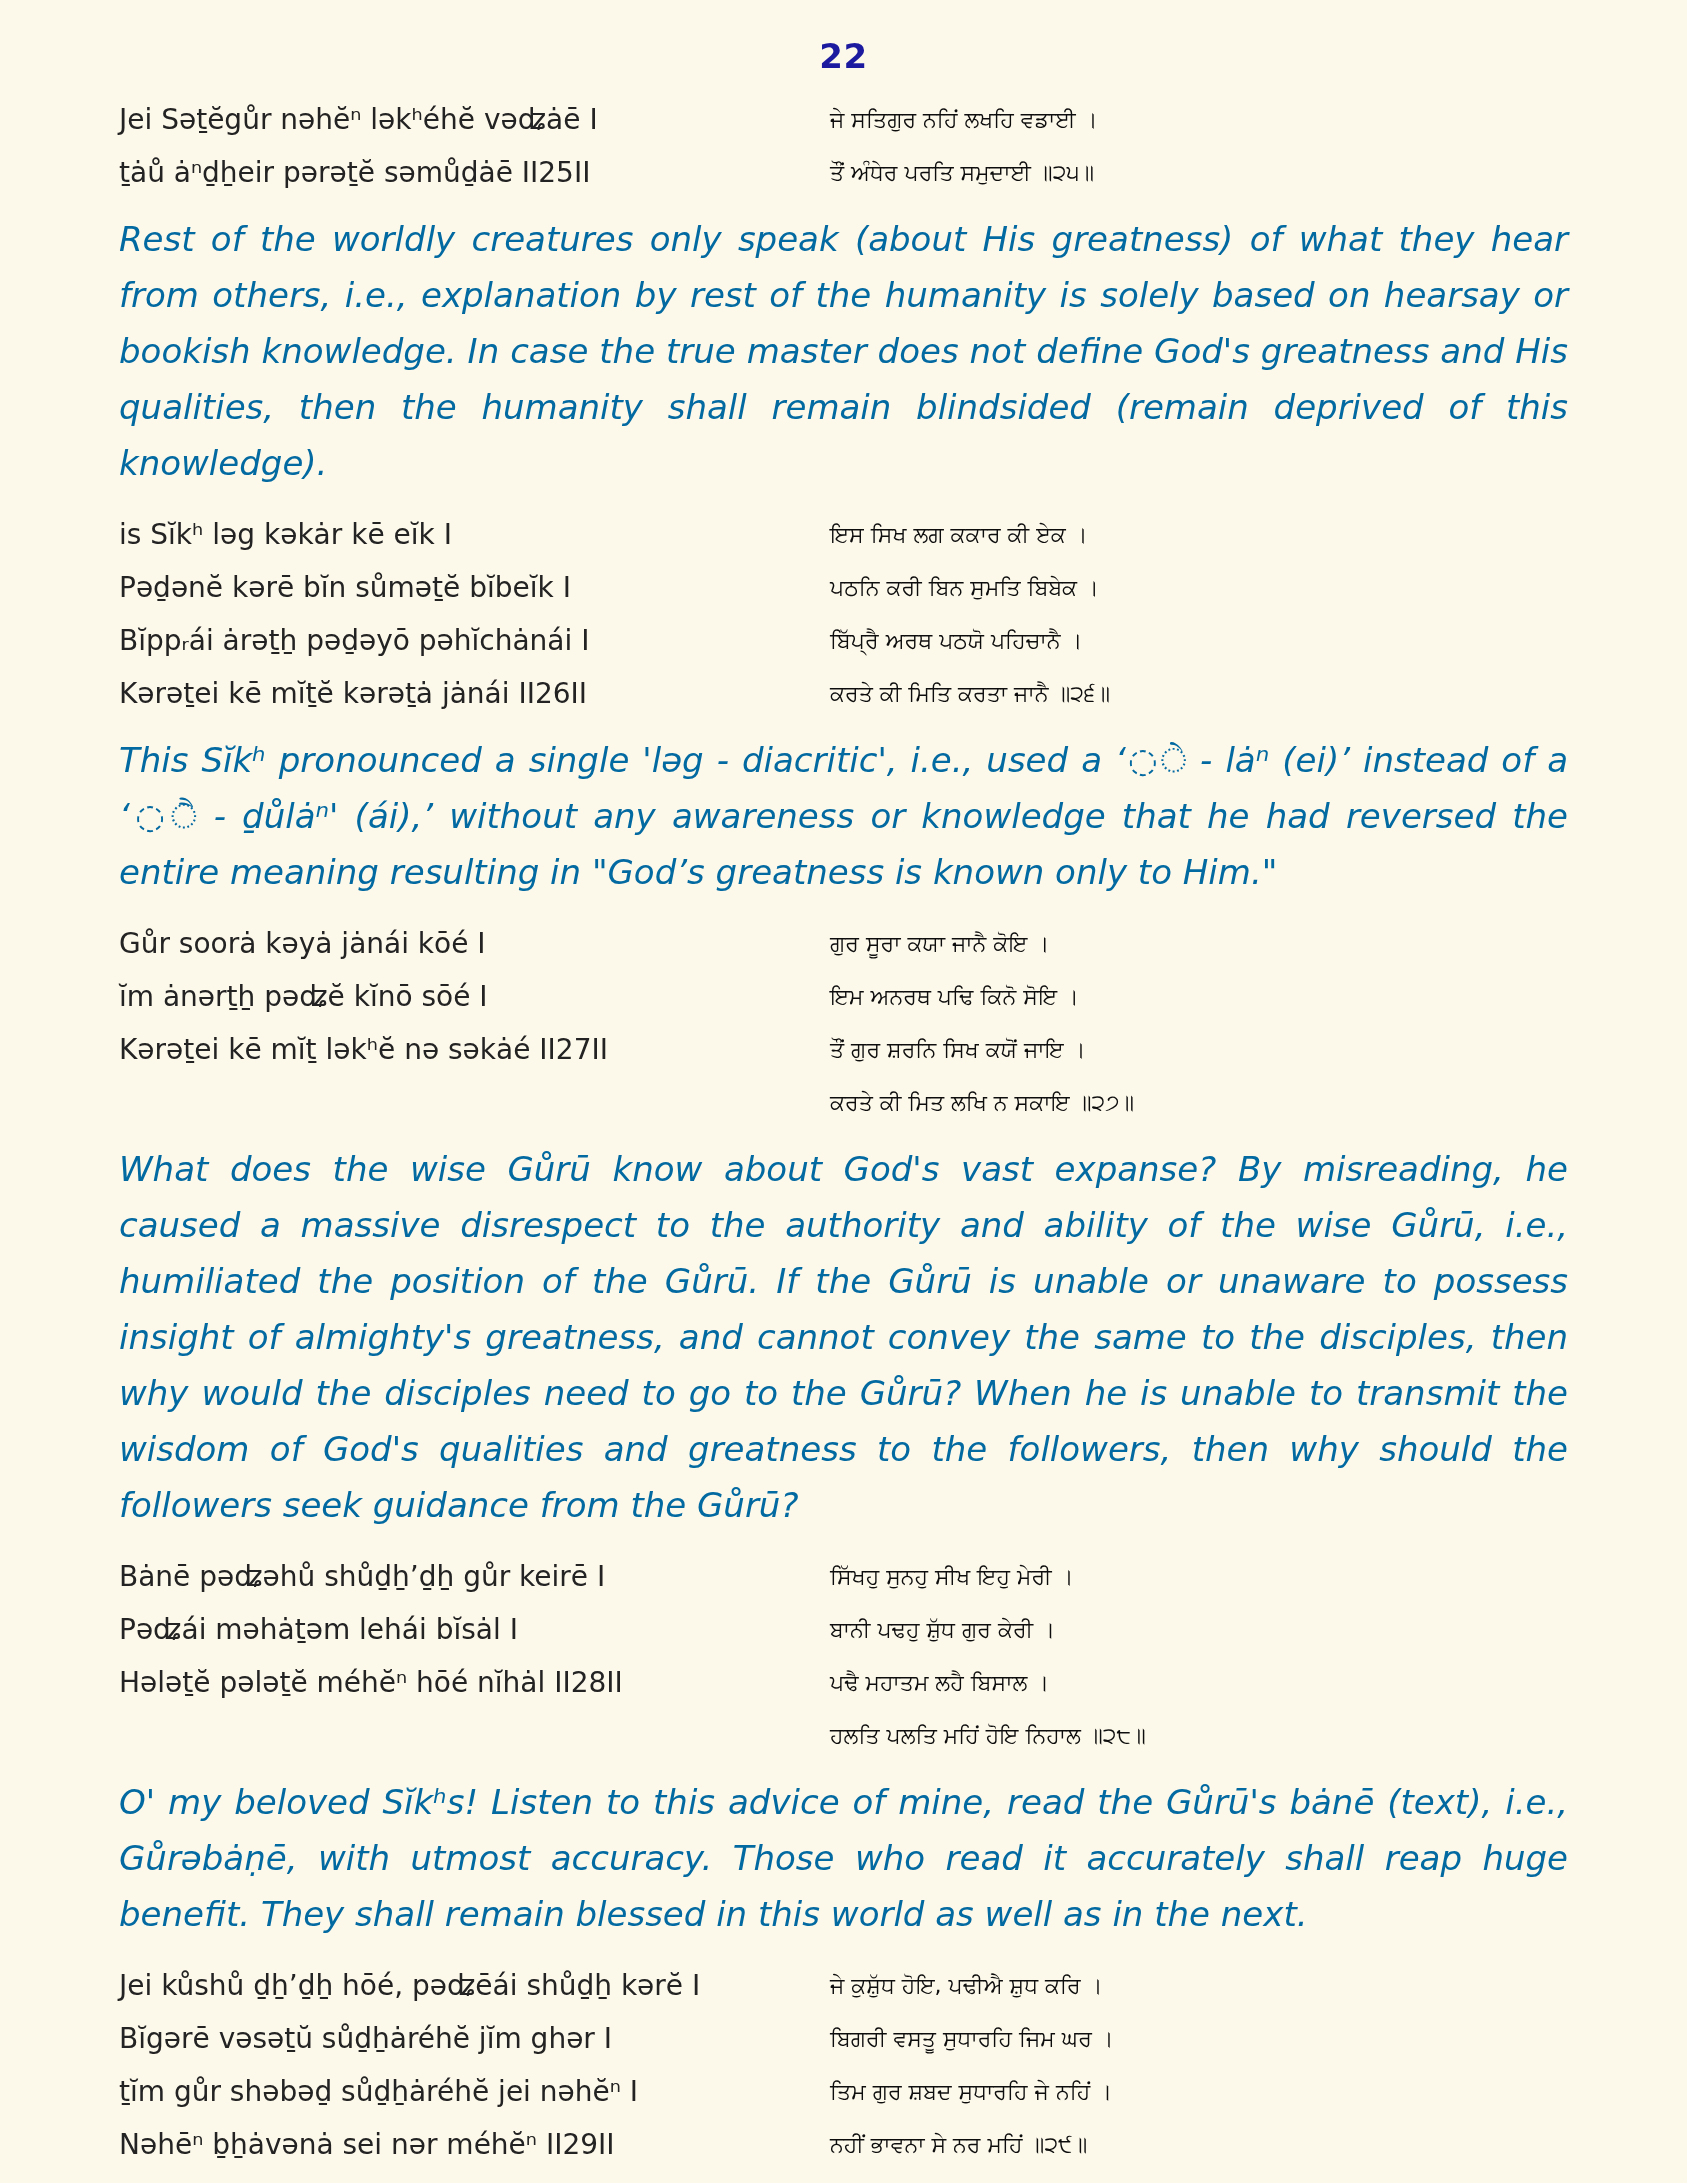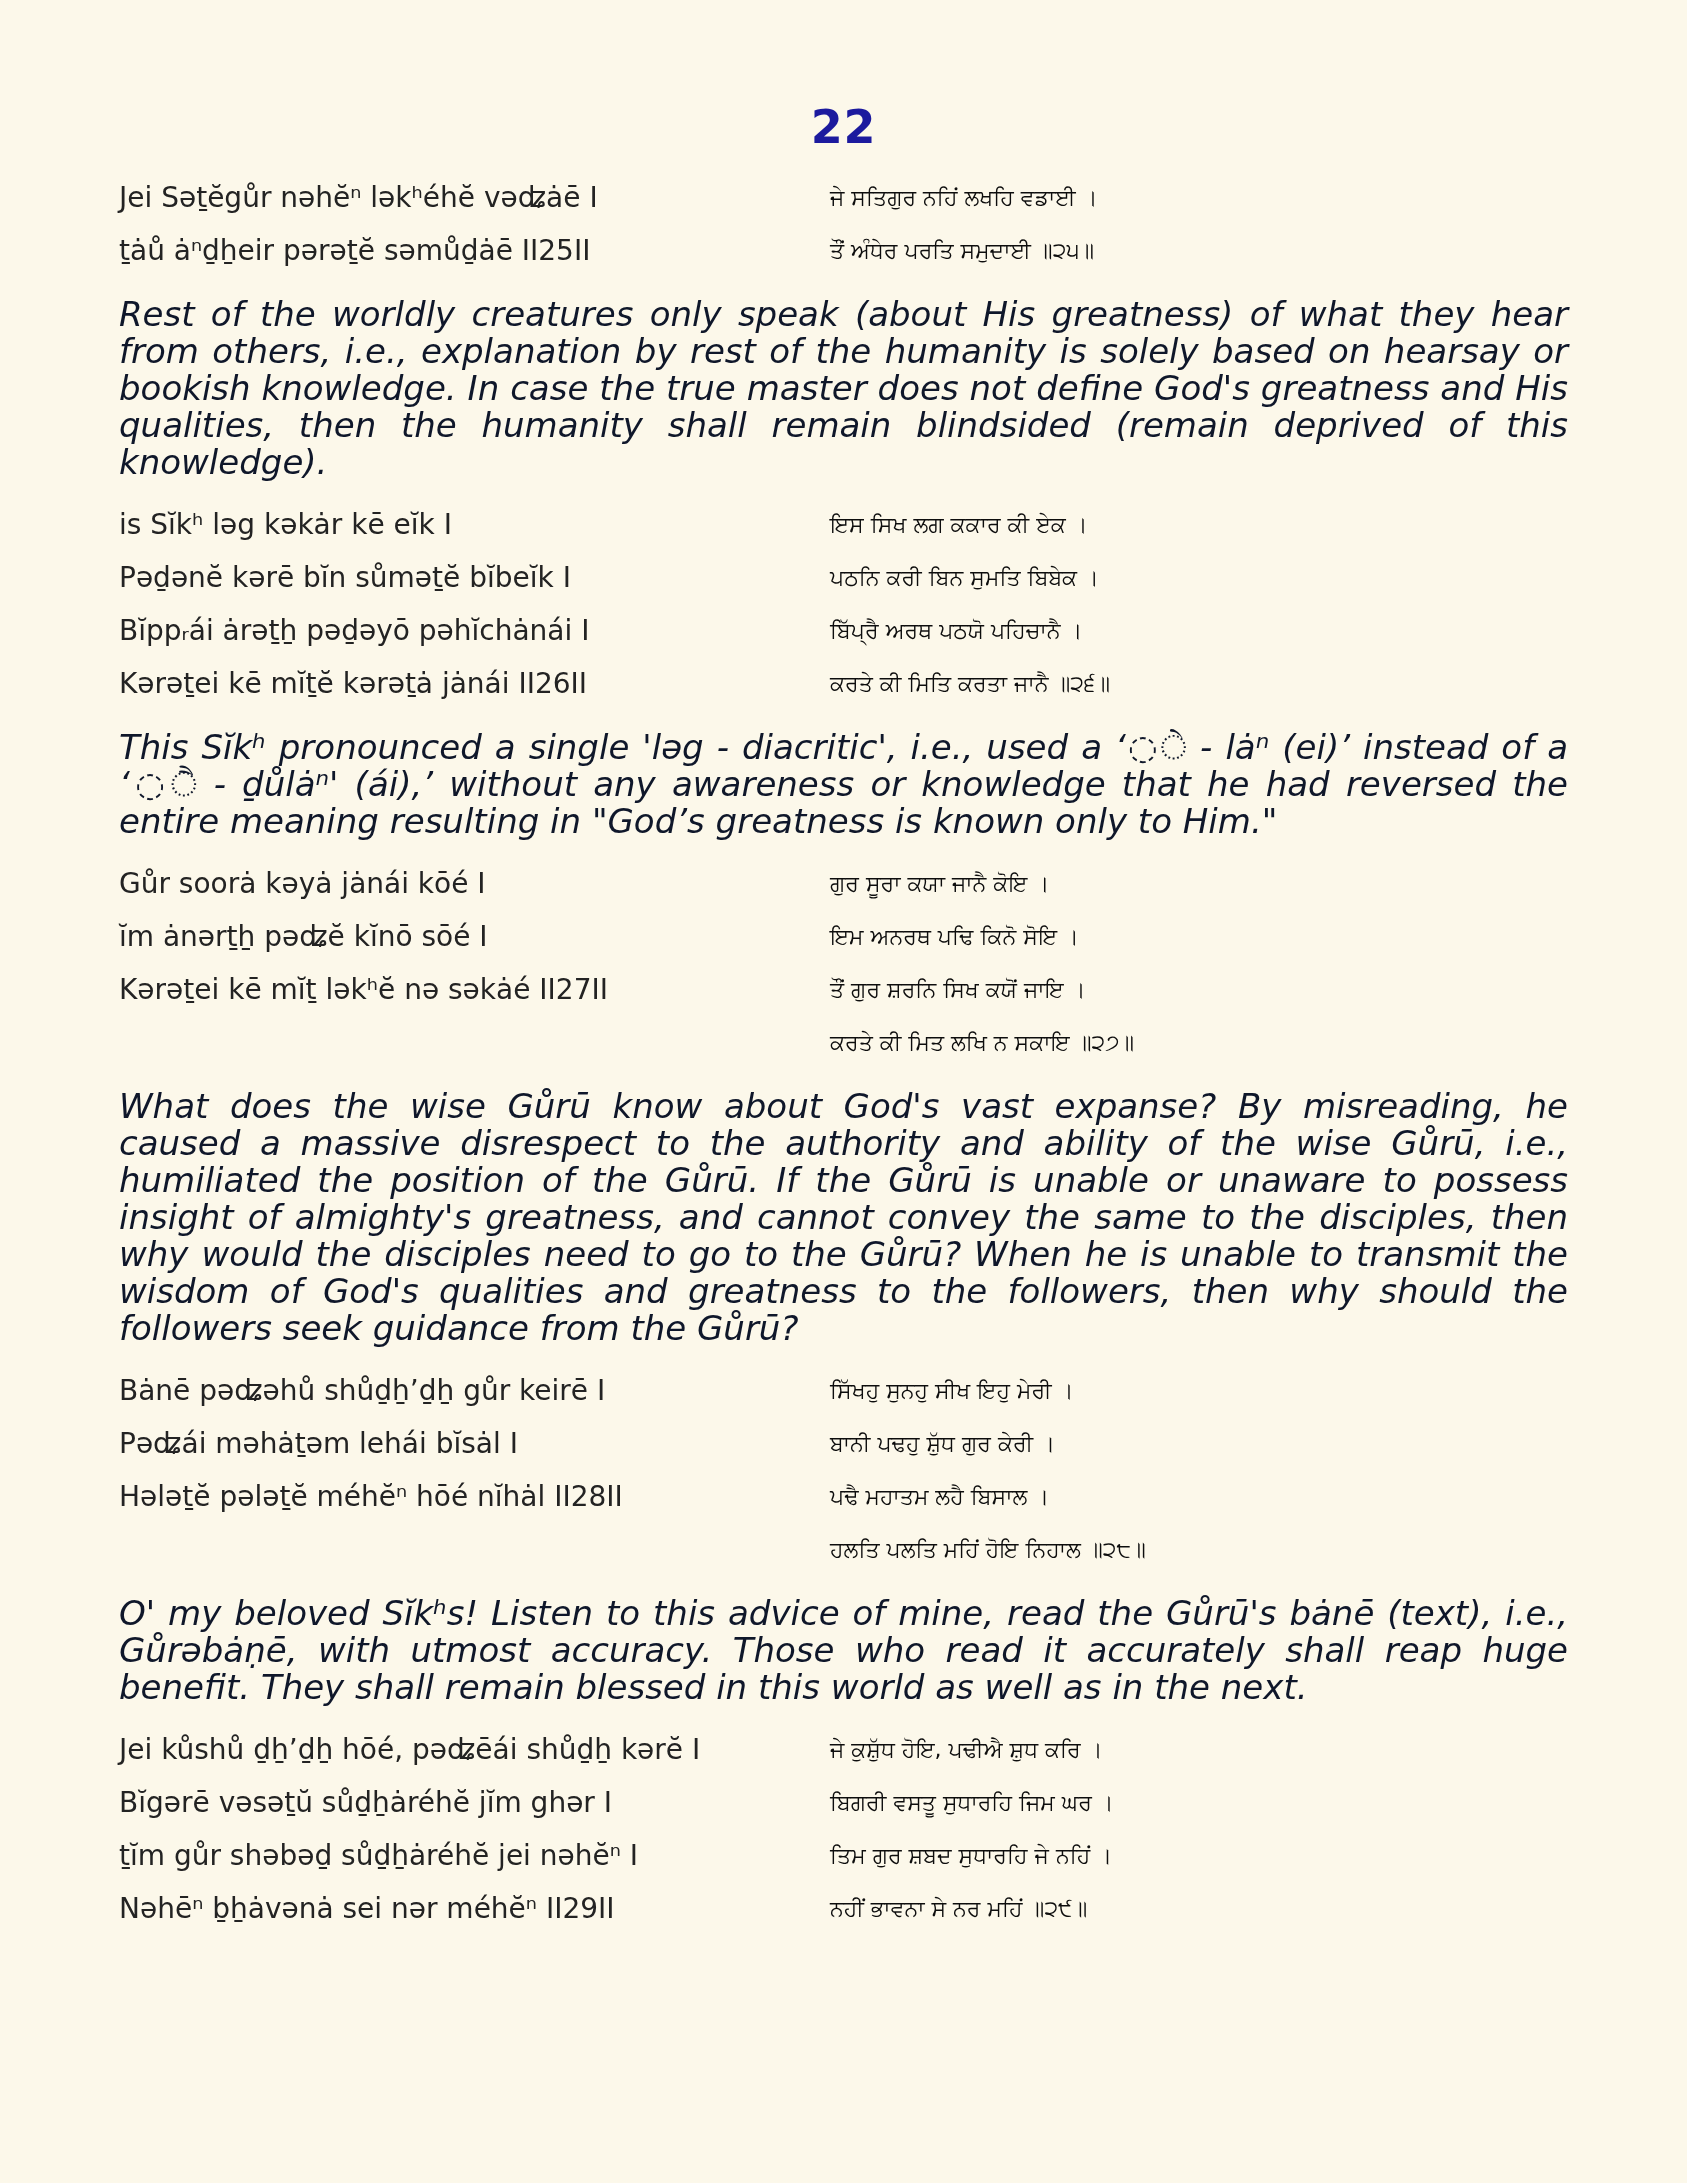--- a/index.html
+++ b/index.html
@@ -6,44 +6,44 @@
   .page{
     position:relative;
     width:1687px;height:2183px;
     background:#fcf8ea;
     overflow:hidden;
     font-family:"DejaVu Sans", sans-serif;
     box-sizing:border-box;
   }
   .content{padding:0 119px;box-sizing:border-box;}
   .page-number{
-    padding-top:100px;
+    padding-top:36px;
     text-align:center;
-    font-size:46px;font-weight:bold;
+    font-size:34px;font-weight:bold;
     color:#1c1a9e;
     letter-spacing:0.7px;
   }
   .couplet{
     display:grid;
     grid-template-columns:711px 1fr;
     margin:17px 0 5.3px 0;
   }
   .rline{
     font-size:28px;line-height:53px;height:53px;
     color:#232323;white-space:nowrap;
   }
   .gline{
     font-size:22px;line-height:53px;height:53px;
     color:#0d0d0d;white-space:nowrap;
   }
   .trans{
-    margin:19px 0 16px 0;
+    margin:12px 0 16px 0;
     font-style:italic;
-    font-size:34px;line-height:37px;
-    color:#0f172a;
+    font-size:34px;line-height:56px;
+    color:#0369a1;
     text-align:justify;
   }
   .glyph{font-style:normal;}
 </style>
 </head>
 <body>
 
 <div class="page">
   <div class="content">
 

